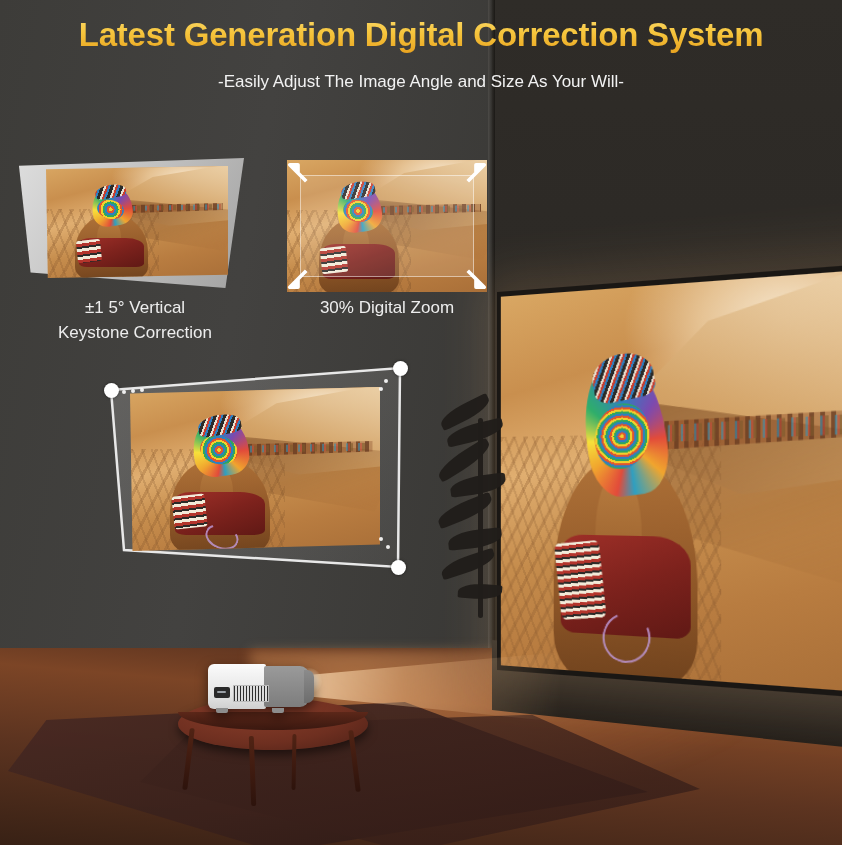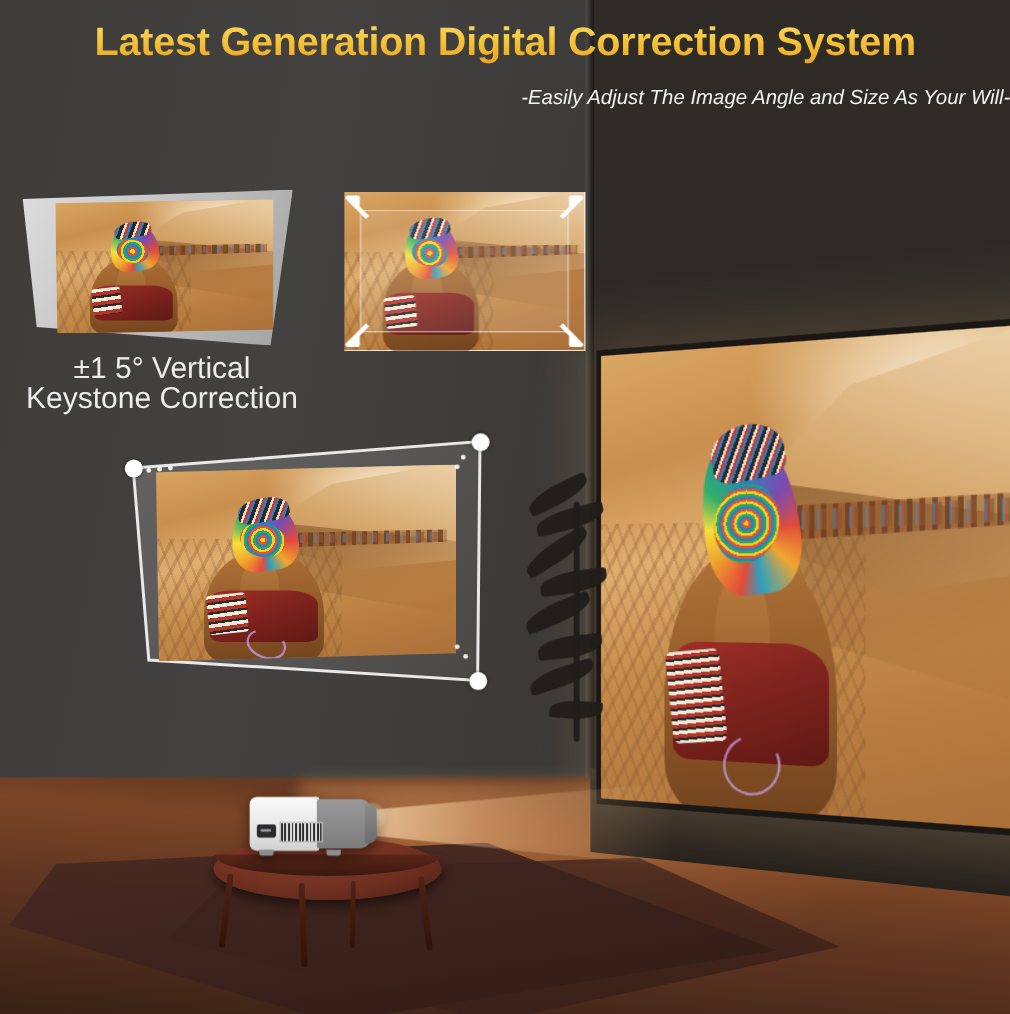--- a/index.html
+++ b/index.html
@@ -122,25 +122,25 @@
     clip-path:polygon(0% 34%, 100% 0%, 100% 100%, 0% 62%);filter:blur(5px);}
   .lens-glow{position:absolute;left:296px;top:668px;width:26px;height:26px;border-radius:50%;
     background:radial-gradient(circle,#fff8ee,rgba(255,225,185,.25) 60%,rgba(0,0,0,0) 75%);}
 
   
   .title{position:absolute;left:0;top:16px;width:842px;text-align:center;
     font-size:33px;font-weight:bold;letter-spacing:-.2px;
     background:linear-gradient(180deg,#fbd96a 0%,#f6c53c 45%,#e8a21f 100%);
     -webkit-background-clip:text;background-clip:text;color:transparent;
     -webkit-text-fill-color:transparent;}
-  .subtitle{position:absolute;left:0;top:72px;width:842px;text-align:right;
-    font-size:17px;color:#f2f2f2;font-style:italic;}
-
-  
-  .cap{position:absolute;text-align:center;color:#ededed;font-size:25px;line-height:25px;}
+  .subtitle{position:absolute;left:0;top:72px;width:842px;text-align:center;
+    font-size:17px;color:#f2f2f2;}
+
+  
+  .cap{position:absolute;text-align:center;color:#ededed;font-size:17px;line-height:25px;}
   .cap-a{left:10px;top:295px;width:250px;}
   .cap-b{left:278px;top:295px;width:218px;}
   .cap-c{left:95px;top:575px;width:320px;}
 
   
   .demo1{position:absolute;left:12px;top:158px;width:232px;height:130px;}
   .d1-outer{position:absolute;inset:0;
     background:linear-gradient(120deg,rgba(236,236,236,.92),rgba(195,195,195,.75));
     clip-path:polygon(3% 6%, 100% 0%, 92% 100%, 8% 88%);}
   .d1-inner{position:absolute;left:34px;top:8px;width:182px;height:112px;overflow:hidden;
@@ -289,20 +289,21 @@
       <path d="M3 21 L15 9 M21 3 L12 3 L12 12 Z" fill="#ffffff" stroke="#ffffff" stroke-width="4" stroke-linejoin="round"></path>
     </svg>
     <svg class="arr-svg" style="left:0px;top:108px;" viewBox="0 0 24 24">
       <path d="M21 3 L9 15 M3 21 L12 21 L12 12 Z" fill="#ffffff" stroke="#ffffff" stroke-width="4" stroke-linejoin="round"></path>
     </svg>
     <svg class="arr-svg" style="left:178px;top:108px;" viewBox="0 0 24 24">
       <path d="M3 3 L15 15 M21 21 L12 21 L12 12 Z" fill="#ffffff" stroke="#ffffff" stroke-width="4" stroke-linejoin="round"></path>
     </svg>
   </div>
   <div class="cap cap-b">
+    <div>30% Digital Zoom</div>
   </div>
 
   <div class="demo3">
     <div class="d3-quad"></div>
     <svg class="d3-line" viewBox="0 0 312 210" preserveAspectRatio="none">
       <polygon points="13,27 302,5 300,204 26,187" fill="none" stroke="#e8e8e8" stroke-width="2.5"></polygon>
     </svg>
     <div class="d3-img">
       <div class="mini">
         <div class="desert"></div>

